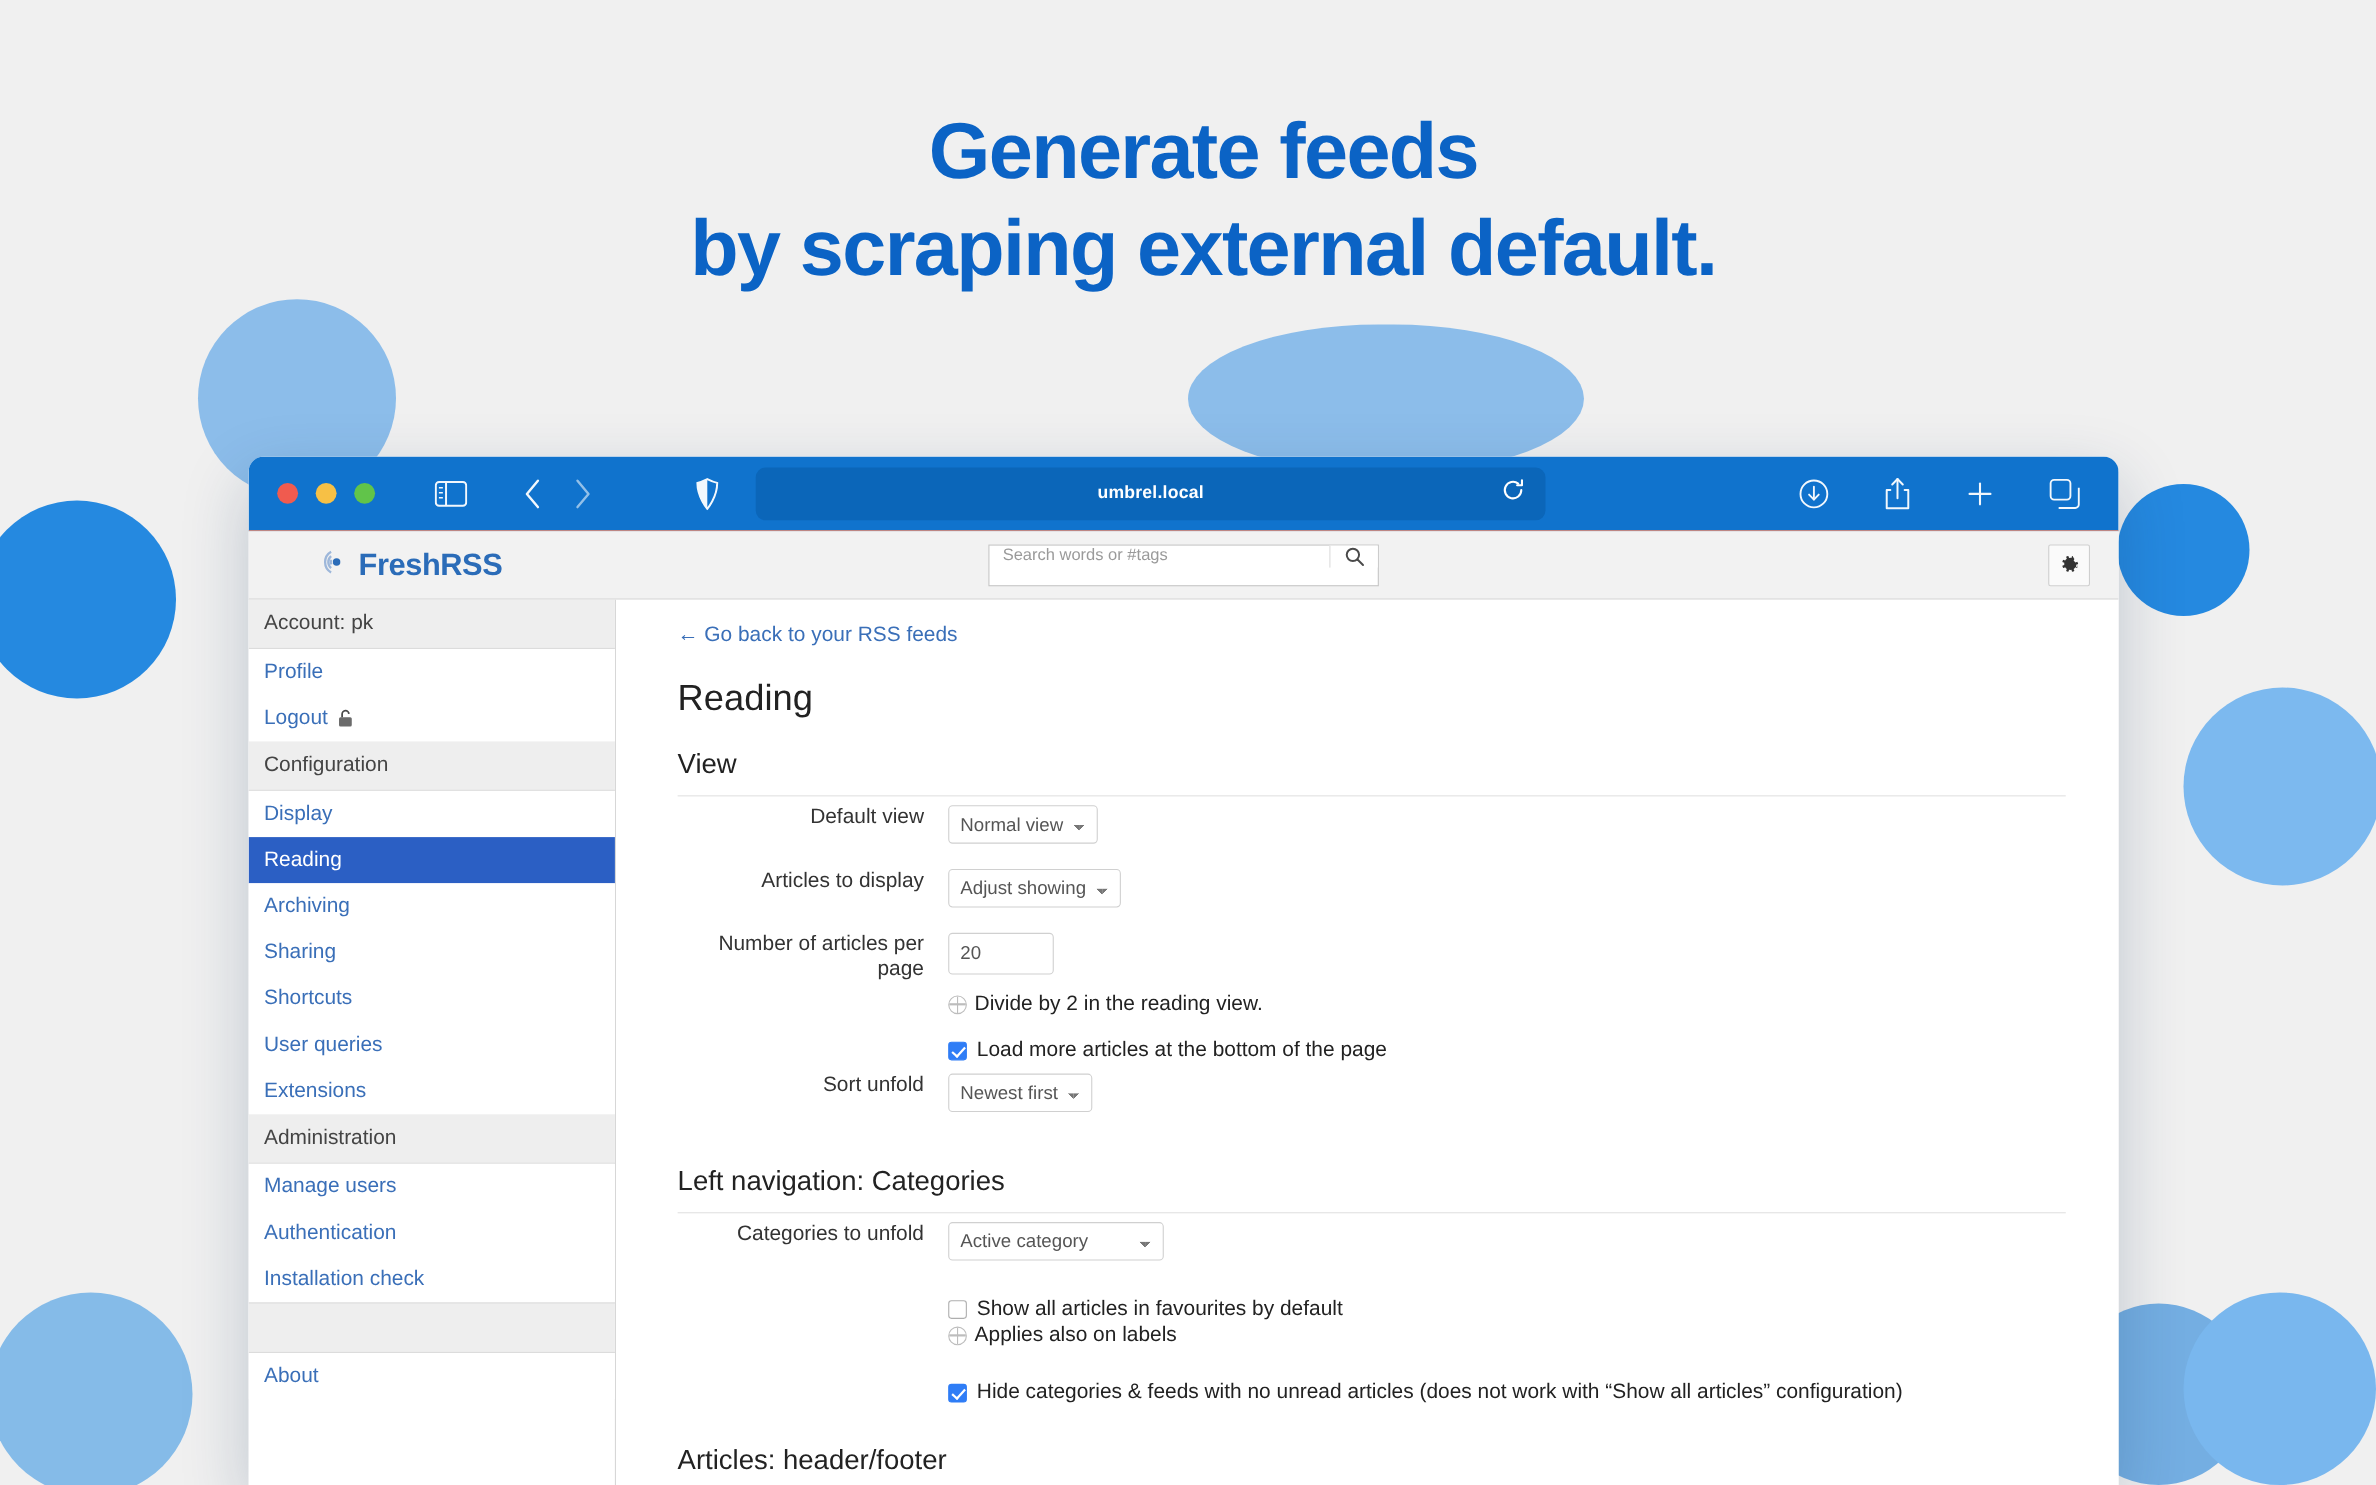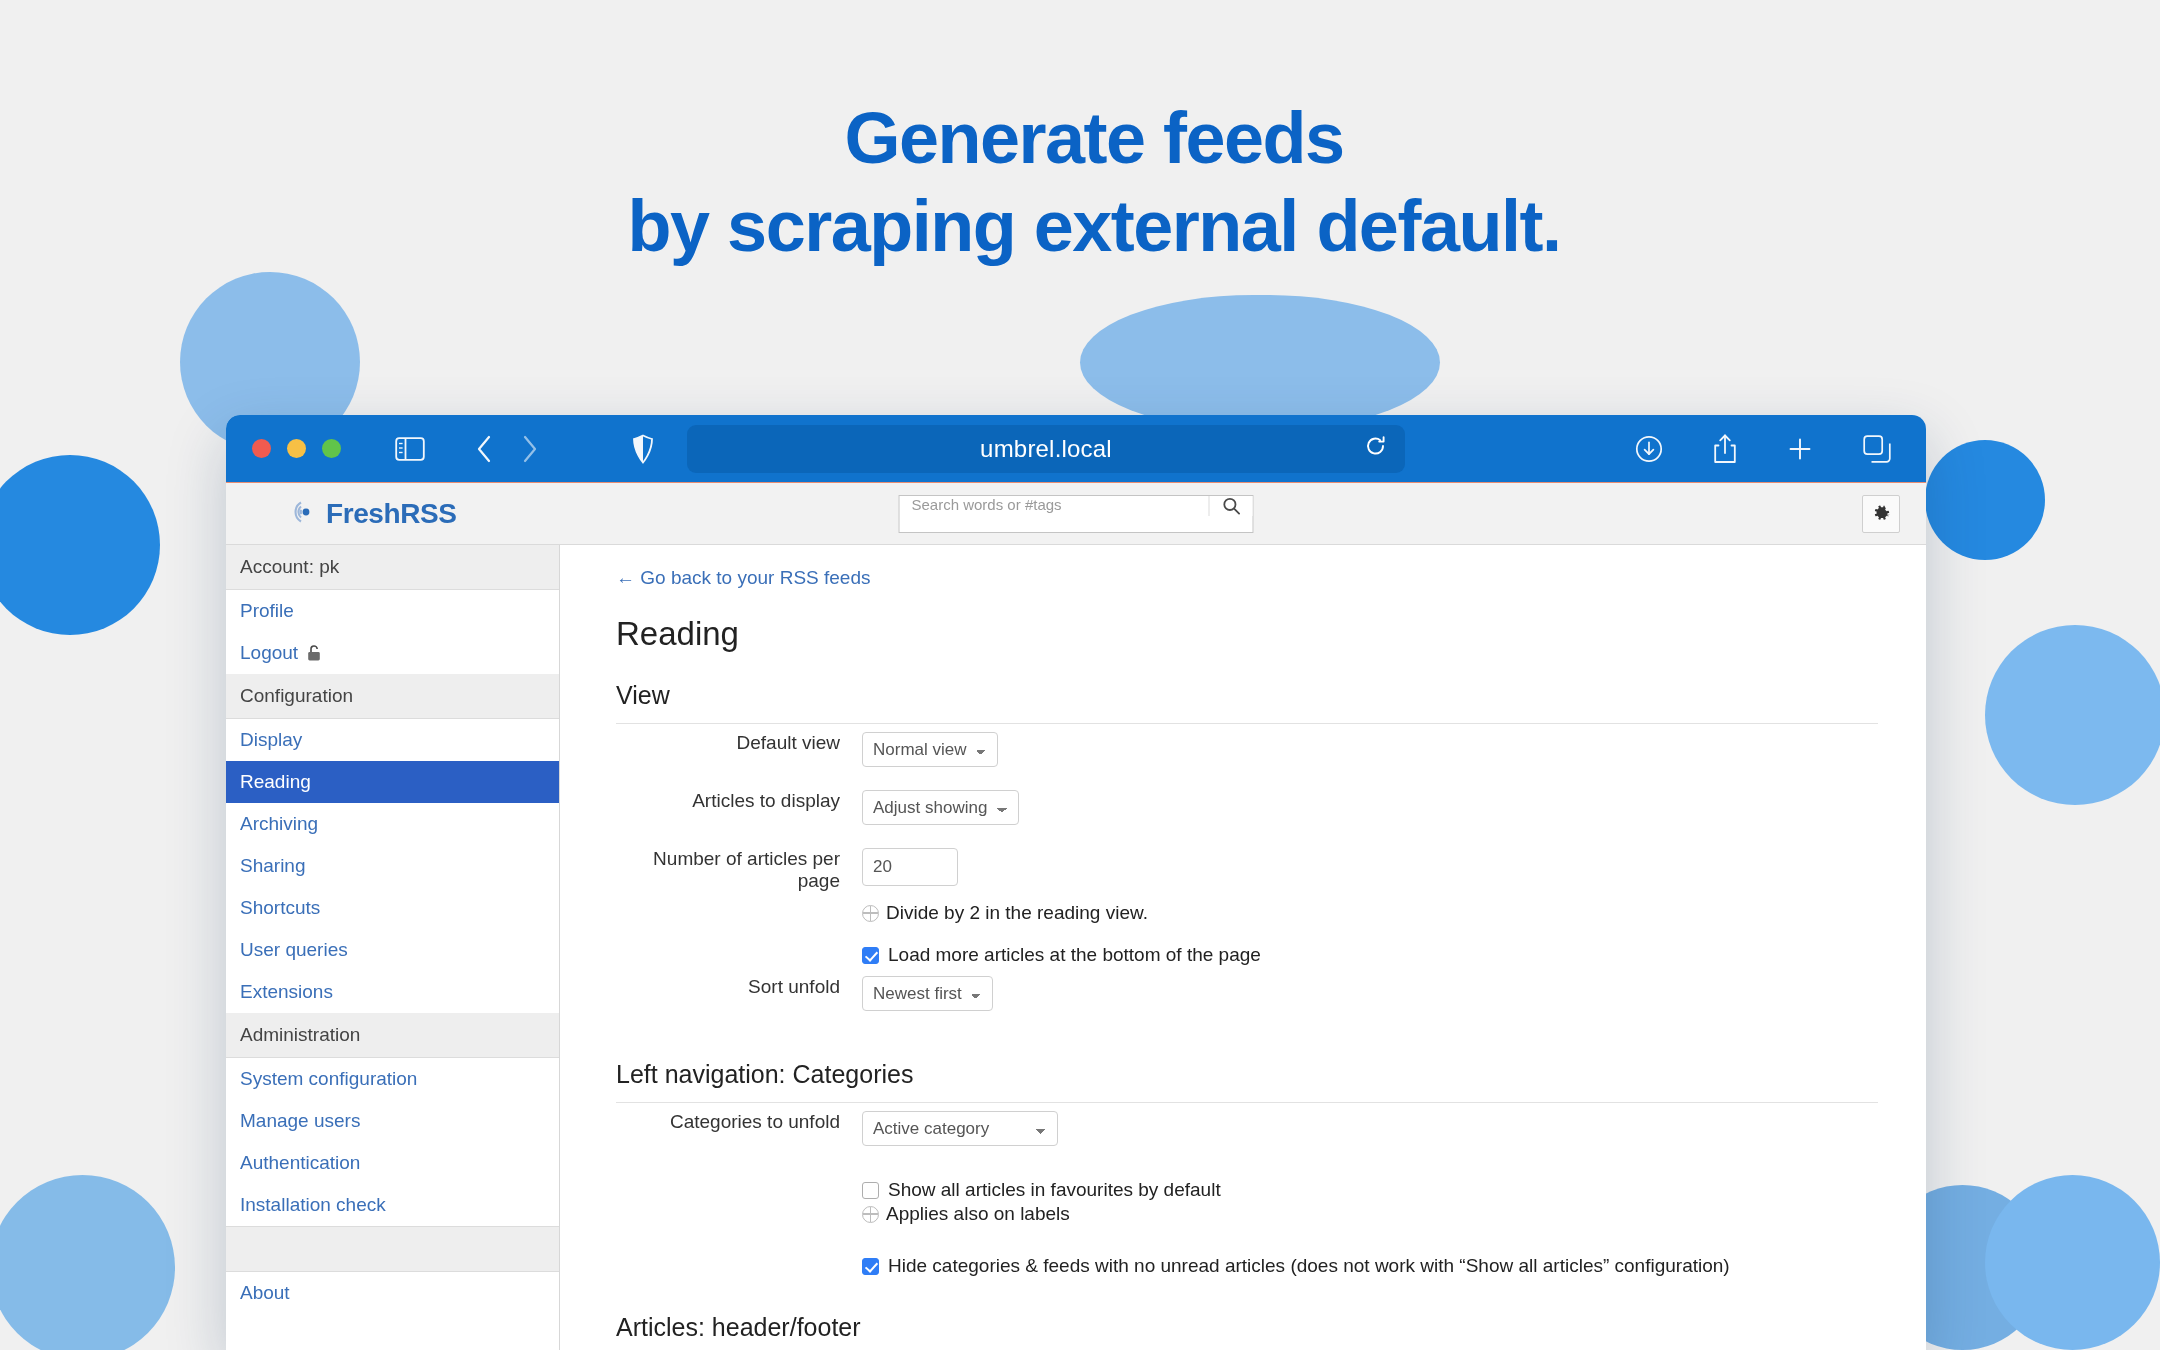--- a/index.html
+++ b/index.html
@@ -68,21 +68,21 @@
 
   .urlbar {
     margin-left:32px;
     width:718px; height:48px;
     background:#0b66b9;
     border-radius:9px;
     display:flex; align-items:center; justify-content:center;
     position:relative;
   }
   .urlbar .url-text {
-    color:#ffffff; font-size:24px; letter-spacing:.2px;
+    color:#ffffff; font-size:16px; letter-spacing:.2px;font-weight:bold;
   }
   .reload { position:absolute; right:18px; top:50%; transform:translateY(-50%); }
 
   .chrome-right { margin-left:auto; display:flex; align-items:center; gap:48px; padding-right:8px; }
 
   
   .app-header {
     height:62px; background:#f2f2f2;
     border-bottom:1px solid #dadada;
     display:flex; align-items:center;
@@ -391,23 +391,20 @@
       <div class="side-item">
         <span>User queries</span>
       </div>
       <div class="side-item">
         <span>Extensions</span>
       </div>
 
       <div class="side-head">Administration</div>
 
       <div class="side-item">
-        <span>System configuration</span>
-      </div>
-      <div class="side-item">
         <span>Manage users</span>
       </div>
       <div class="side-item">
         <span>Authentication</span>
       </div>
       <div class="side-item">
         <span>Installation check</span>
       </div>
 
       <div class="side-gap"></div>

